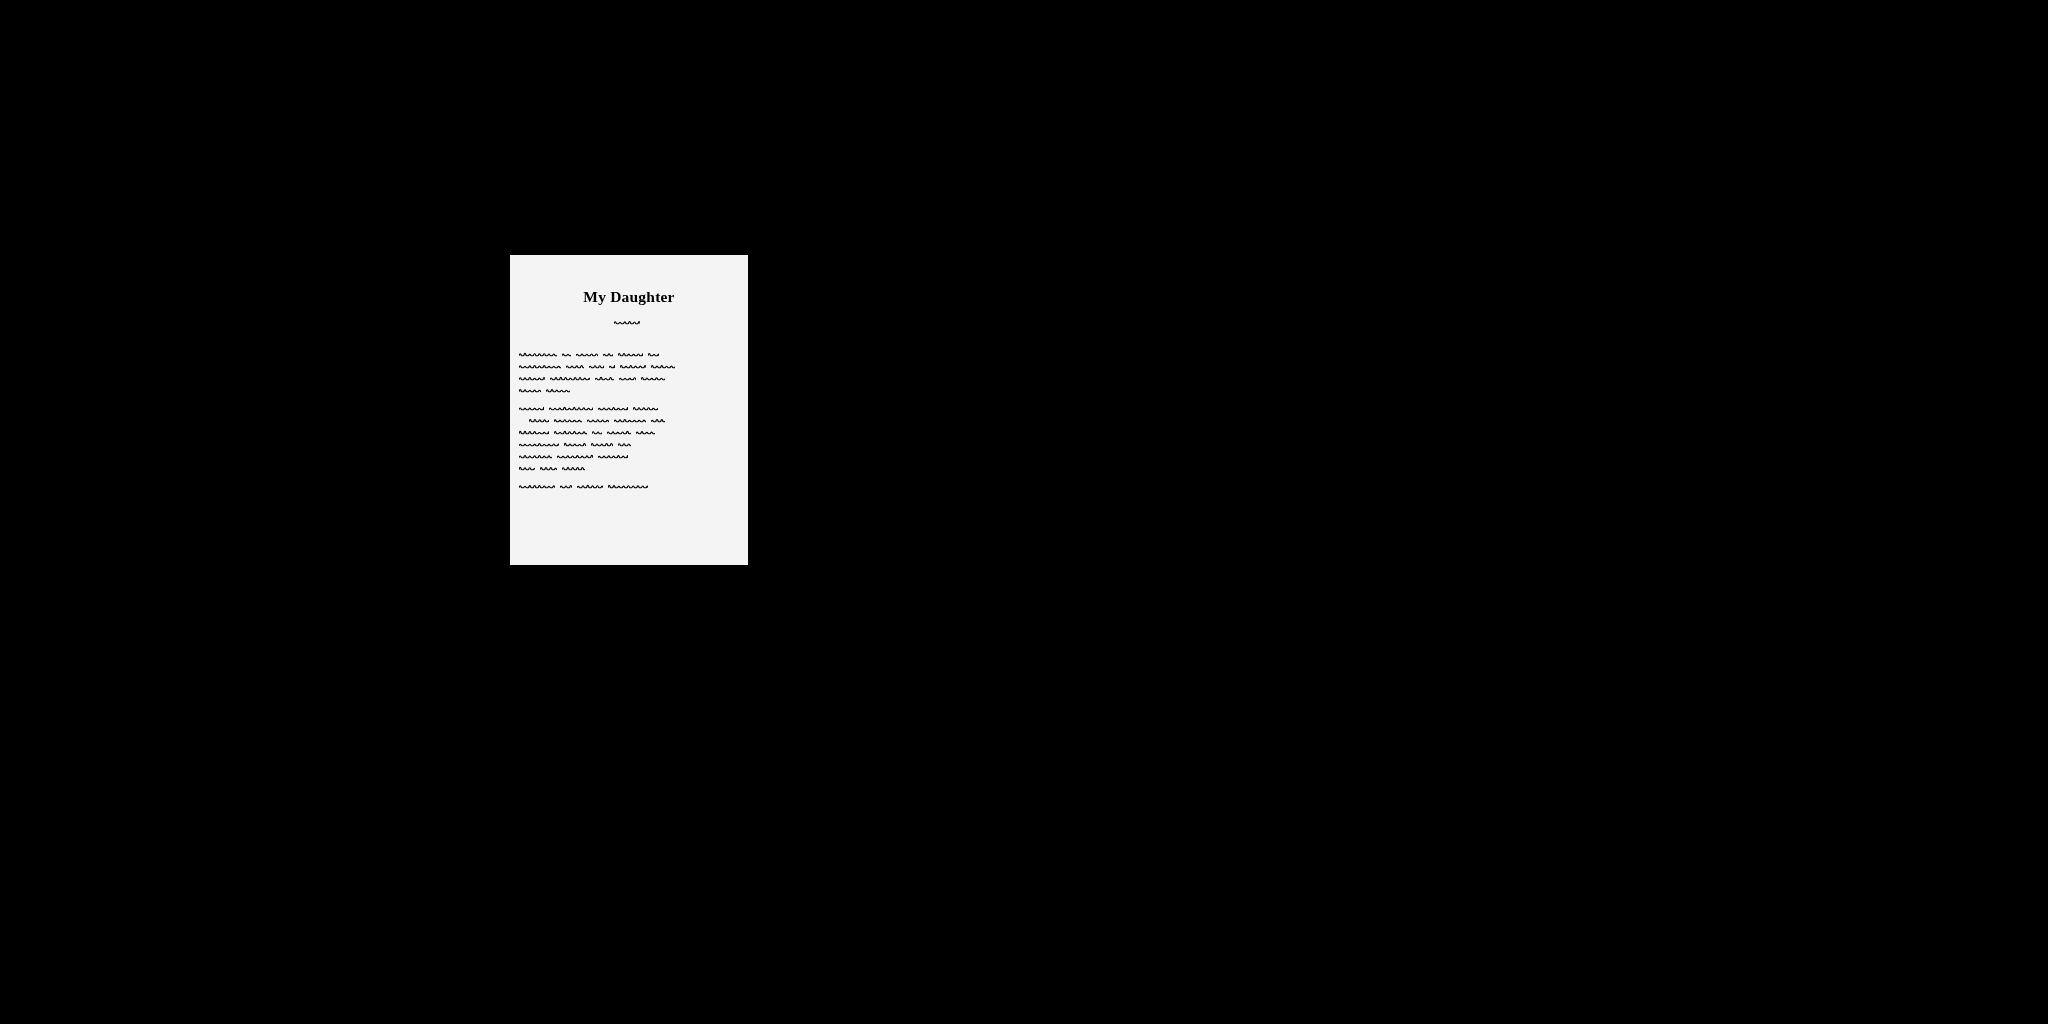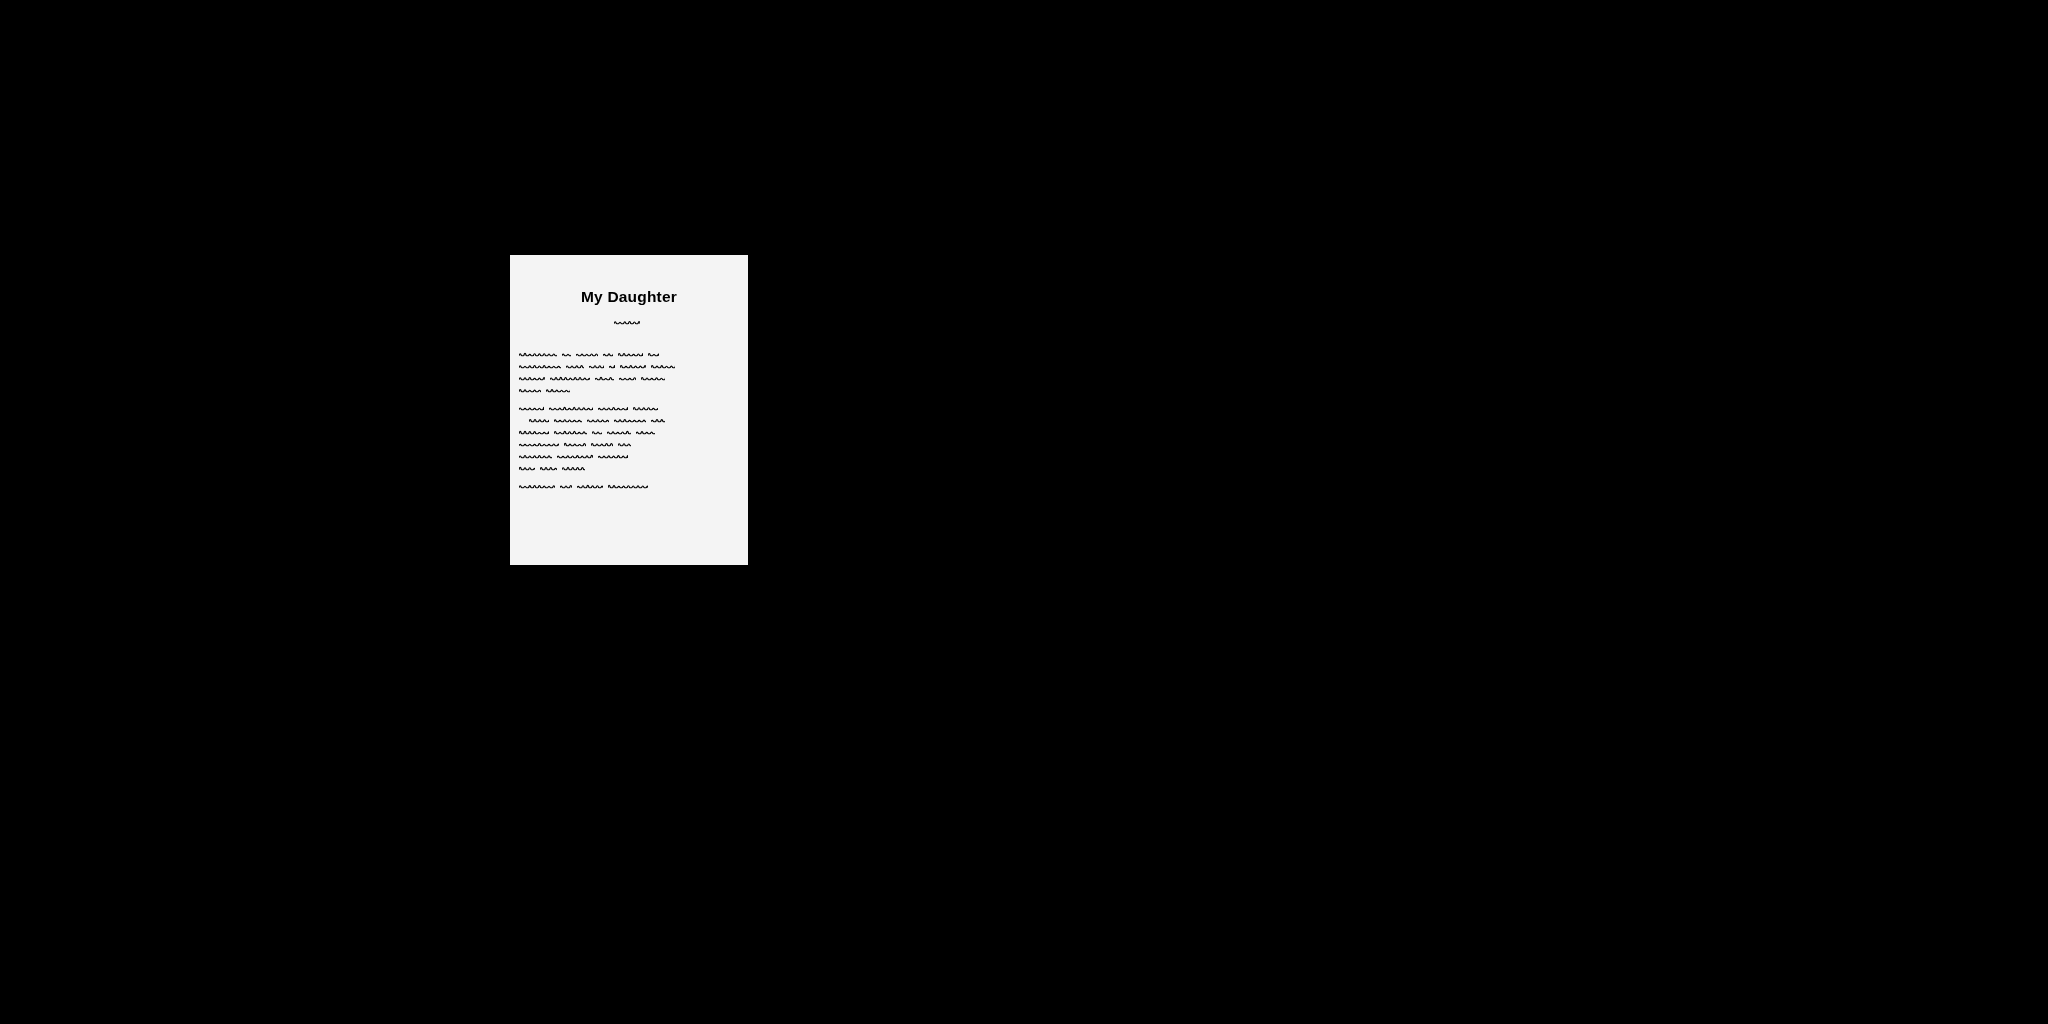--- a/index.html
+++ b/index.html
@@ -26,21 +26,21 @@
     top: 255px;
     width: 238px;
     height: 310px;
     background: #f4f4f4;
     box-sizing: border-box;
     overflow: hidden;
   }
 
   .doc-title {
     text-align: center;
-    font-family: Liberation Sans, sans-serif;
+    font-family: Liberation Serif, serif;
     font-weight: bold;
     font-size: 15.5px;
     letter-spacing: 0.2px;
     color: #000000;
     margin-top: 33px;
     line-height: 1.2;
   }
 
   .doc-byline {
     text-align: center;

